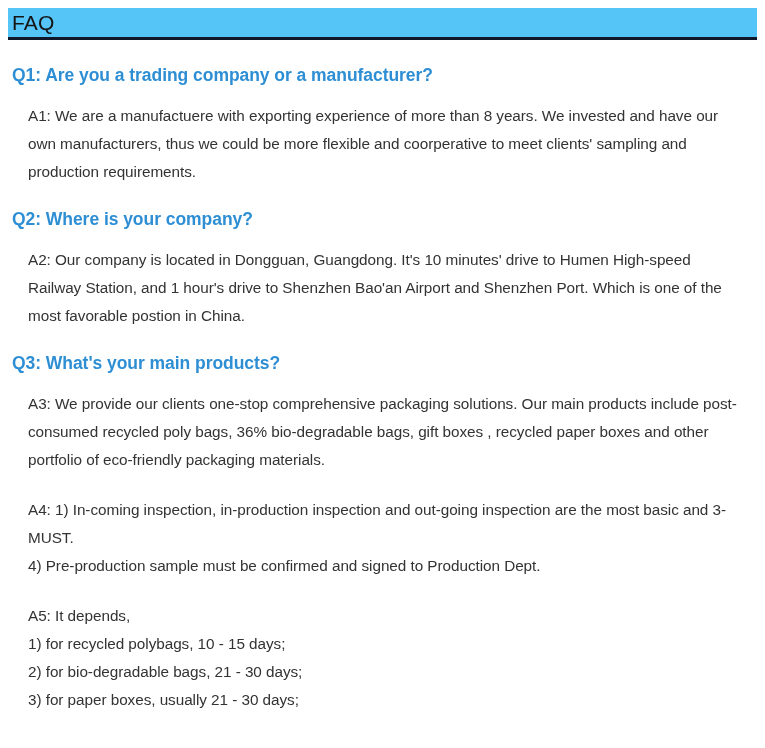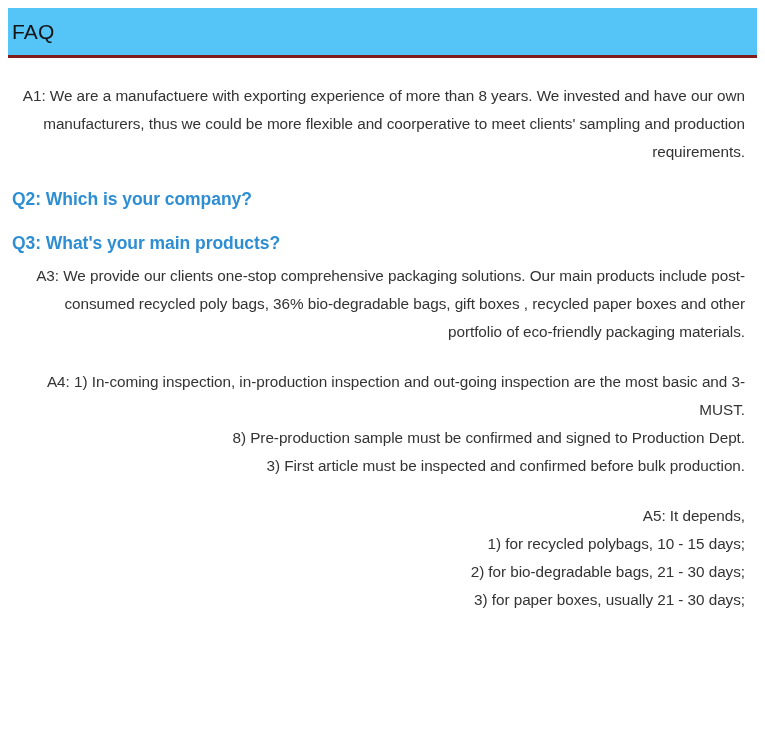--- a/index.html
+++ b/index.html
@@ -17,23 +17,23 @@
   .page {
     width: 765px;
     height: 748px;
     position: relative;
     box-sizing: border-box;
   }
 
   
   .faq-header {
     margin: 8px 8px 8px 8px;
-    height: 50px;
+    height: 32px;
     background: #55c4f7;
-    border-bottom: 3px solid #7f1d1d;
+    border-bottom: 3px solid #0f172a;
     display: flex;
     align-items: center;
     box-sizing: border-box;
   }
   .faq-header-title {
     font-size: 21px;
     line-height: 21px;
     color: #141414;
     font-weight: 400;
     padding-left: 4px;
@@ -59,63 +59,65 @@
     font-size: 17.5px;
     line-height: 22px;
     margin: 0 0 3px 0;
     letter-spacing: -0.05px;
   }
 
   .faq-answer {
     color: #333333;
     font-size: 15.3px;
     line-height: 28px;
-    margin: 8px;
+    margin: 16px;
     max-width: 740px;
     letter-spacing: -0.05px;
-    text-align: right;
   }
 
   .faq-answer-line {
     display: block;
   }
 </style>
 </head>
 <body>
 
 <div class="page">
 
   <div class="faq-header">
     <span class="faq-header-title">FAQ</span>
   </div>
 
   <div class="faq-body">
 
     <div class="faq-item">
+      <p class="faq-question">Q1: Are you a trading company or a manufacturer?</p>
       <p class="faq-answer">
         <span class="faq-answer-line">A1: We are a manufactuere with exporting experience of more than 8 years. We invested and have our own manufacturers, thus we could be more flexible and coorperative to meet clients' sampling and production requirements.</span>
       </p>
     </div>
 
     <div class="faq-item">
-      <p class="faq-question">Q2: Which is your company?</p>
+      <p class="faq-question">Q2: Where is your company?</p>
+      <p class="faq-answer">
+        <span class="faq-answer-line">A2: Our company is located in Dongguan, Guangdong. It's 10 minutes' drive to Humen High-speed Railway Station, and 1 hour's drive to Shenzhen Bao'an Airport and Shenzhen Port. Which is one of the most favorable postion in China.</span>
+      </p>
     </div>
 
     <div class="faq-item">
       <p class="faq-question">Q3: What's your main products?</p>
       <p class="faq-answer">
         <span class="faq-answer-line">A3: We provide our clients one-stop comprehensive packaging solutions. Our main products include post-consumed recycled poly bags, 36% bio-degradable bags, gift boxes , recycled paper boxes and other portfolio of eco-friendly packaging materials.</span>
       </p>
     </div>
 
     <div class="faq-item">
       <p class="faq-answer">
         <span class="faq-answer-line">A4: 1) In-coming inspection, in-production inspection and out-going inspection are the most basic and 3-MUST.</span>
-        <span class="faq-answer-line">8) Pre-production sample must be confirmed and signed to Production Dept.</span>
-        <span class="faq-answer-line">3) First article must be inspected and confirmed before bulk production.</span>
+        <span class="faq-answer-line">4) Pre-production sample must be confirmed and signed to Production Dept.</span>
       </p>
     </div>
 
     <div class="faq-item">
       <p class="faq-answer">
         <span class="faq-answer-line">A5: It depends,</span>
         <span class="faq-answer-line">1) for recycled polybags, 10 - 15 days;</span>
         <span class="faq-answer-line">2) for bio-degradable bags, 21 - 30 days;</span>
         <span class="faq-answer-line">3) for paper boxes, usually 21 - 30 days;</span>
 

